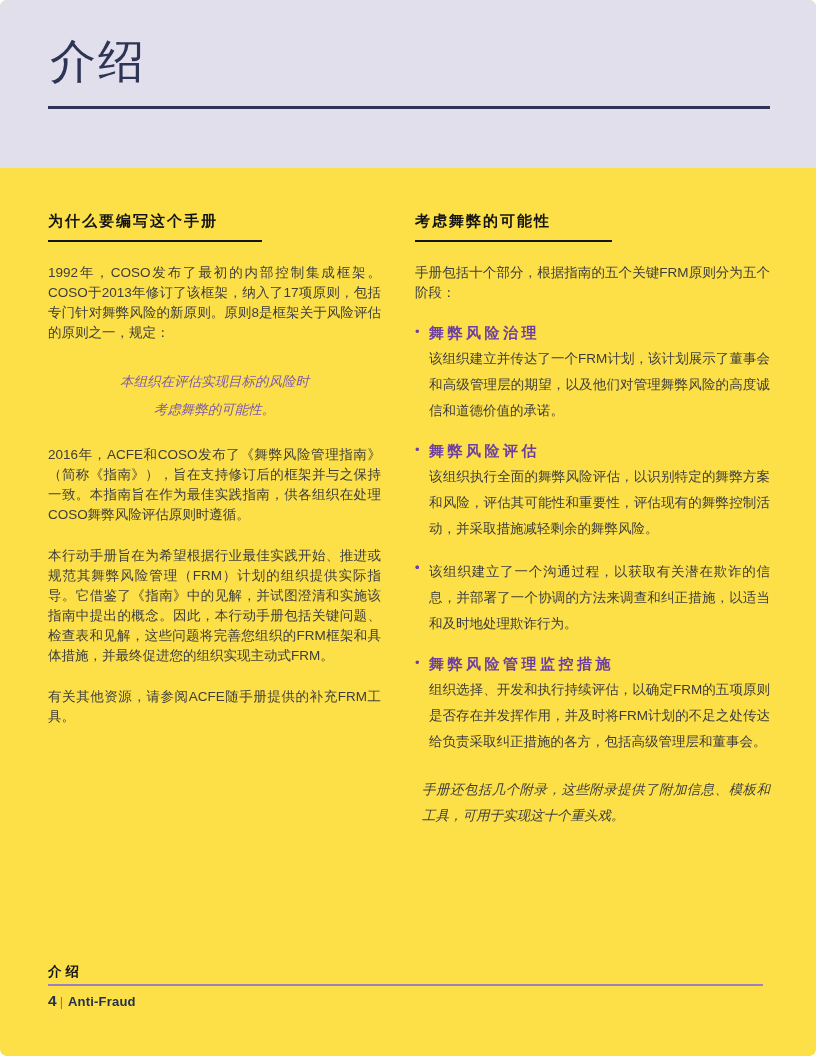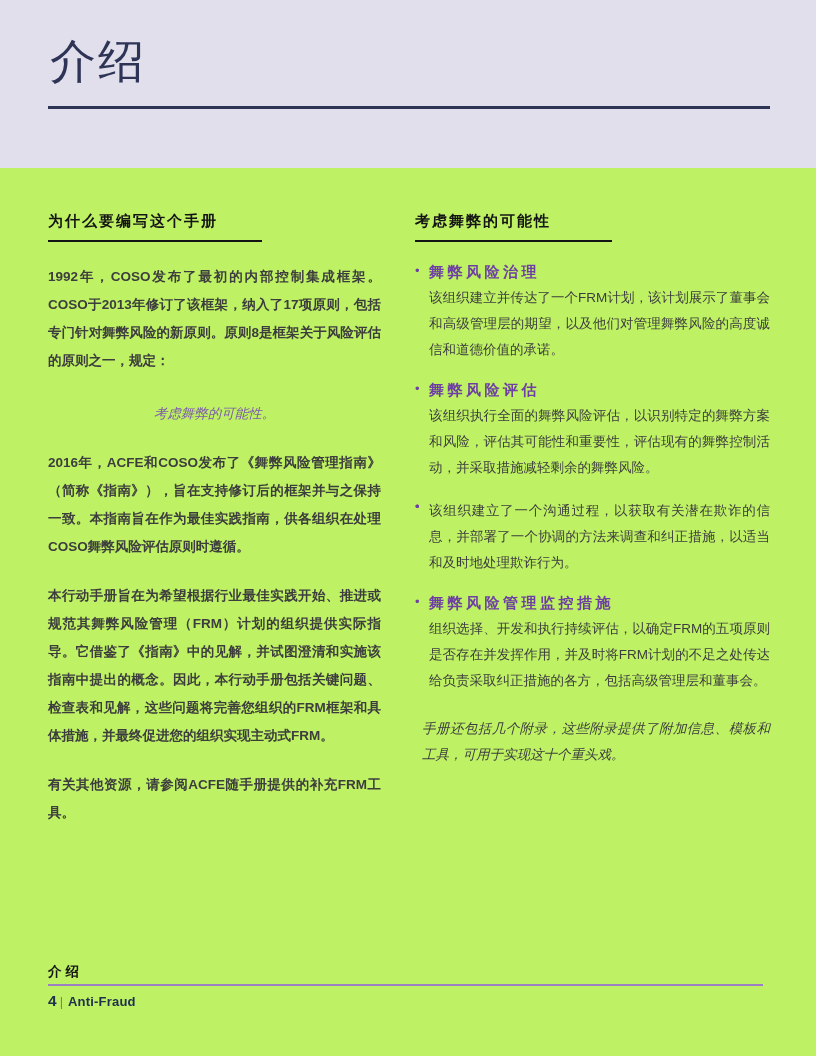--- a/index.html
+++ b/index.html
@@ -1,18 +1,19 @@
 <!DOCTYPE html>
 <html><head>
 <meta charset="utf-8">
 <style>
   html,body{margin:0;padding:0;background:#ffffff;}
   .page{
-    position:relative;width:816px;height:1056px;background:#bef264;overflow:hidden;
+    position:relative;width:816px;height:1056px;background:#fde047;overflow:hidden;
     font-family:"Liberation Sans",sans-serif;
+    border-radius:7px;
   }
   
   .header-band{position:absolute;top:0;left:0;width:816px;height:168px;background:#E2DFEC;}
   .page-title{
     position:absolute;left:50px;top:34px;margin:0;
     font-family:"DejaVu Serif",serif;font-weight:500;font-size:46px;line-height:1.2;
     color:#2E3456;letter-spacing:2px;
   }
   .title-rule{position:absolute;left:48px;top:106px;width:722px;height:3px;background:#2E3456;}
   
@@ -20,21 +21,21 @@
   .col-left{width:333px;flex:none;}
   .col-right{width:355px;flex:none;}
   .section-heading{
     margin:0;display:block;
     font-family:"DejaVu Serif",serif;font-size:15px;font-weight:bold;color:#141414;
     letter-spacing:2px;padding-bottom:9px;border-bottom:2.5px solid #141414;
   }
   .col-left .section-heading{width:214px;}
   .col-right .section-heading{width:197px;}
   .body-text{
-    font-size:13.5px;line-height:28px;color:#3d3d3d;margin:21px 0 0 0;text-align:justify;font-weight:bold;
+    font-size:13.5px;line-height:20px;color:#3d3d3d;margin:21px 0 0 0;text-align:justify;
   }
   .quote{
     margin:25px 0 0 0;color:#7E5BAD;font-style:italic;text-align:center;
     font-size:13.5px;line-height:28px;
   }
   .principles{list-style:none;margin:20px 0 0 0;padding:0;}
   .principle{position:relative;padding-left:14px;margin:0 0 17px 0;}
   .bullet-dot{position:absolute;left:0;top:1px;color:#6E3FA3;font-size:13px;}
   .principle-title{
     display:block;color:#6E3FA3;font-weight:bold;font-size:15px;line-height:20px;
@@ -63,29 +64,31 @@
   <div class="header-band"></div>
   <h1 class="page-title">介绍</h1>
   <div class="title-rule"></div>
 
   <div class="content">
 
     <div class="col-left">
       <h2 class="section-heading">为什么要编写这个手册</h2>
       <p class="body-text">1992年，COSO发布了最初的内部控制集成框架。COSO于2013年修订了该框架，纳入了17项原则，包括专门针对舞弊风险的新原则。原则8是框架关于风险评估的原则之一，规定：</p>
       <div class="quote">
+        <div>本组织在评估实现目标的风险时</div>
         <div>考虑舞弊的可能性。</div>
       </div>
       <p class="body-text">2016年，ACFE和COSO发布了《舞弊风险管理指南》（简称《指南》），旨在支持修订后的框架并与之保持一致。本指南旨在作为最佳实践指南，供各组织在处理COSO舞弊风险评估原则时遵循。</p>
       <p class="body-text">本行动手册旨在为希望根据行业最佳实践开始、推进或规范其舞弊风险管理（FRM）计划的组织提供实际指导。它借鉴了《指南》中的见解，并试图澄清和实施该指南中提出的概念。因此，本行动手册包括关键问题、检查表和见解，这些问题将完善您组织的FRM框架和具体措施，并最终促进您的组织实现主动式FRM。</p>
       <p class="body-text">有关其他资源，请参阅ACFE随手册提供的补充FRM工具。</p>
     </div>
 
     <div class="col-right">
       <h2 class="section-heading">考虑舞弊的可能性</h2>
+      <p class="body-text">手册包括十个部分，根据指南的五个关键FRM原则分为五个阶段：</p>
 
       <ul class="principles">
         <li class="principle">
           <span class="bullet-dot">•</span>
           <span class="principle-title">舞弊风险治理</span>
           <span class="principle-body">该组织建立并传达了一个FRM计划，该计划展示了董事会和高级管理层的期望，以及他们对管理舞弊风险的高度诚信和道德价值的承诺。</span>
         </li>
         <li class="principle">
           <span class="bullet-dot">•</span>
           <span class="principle-title">舞弊风险评估</span>

